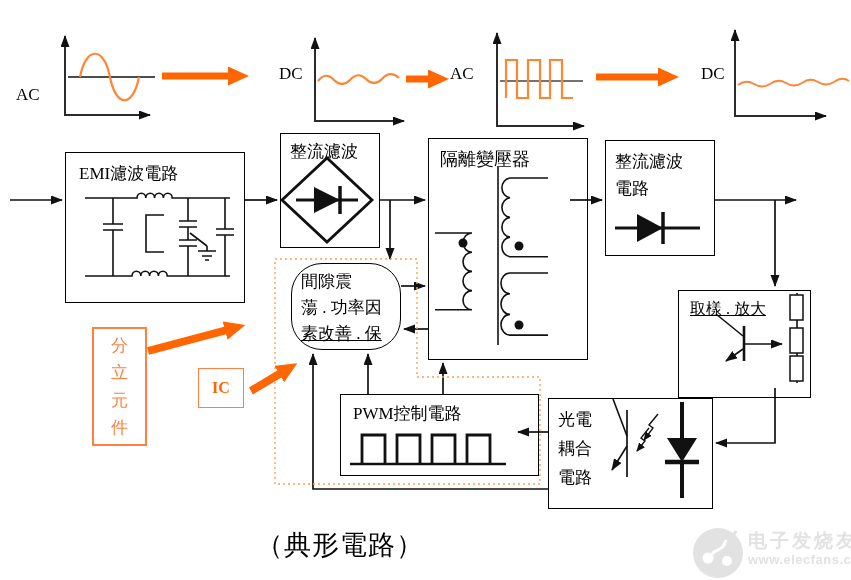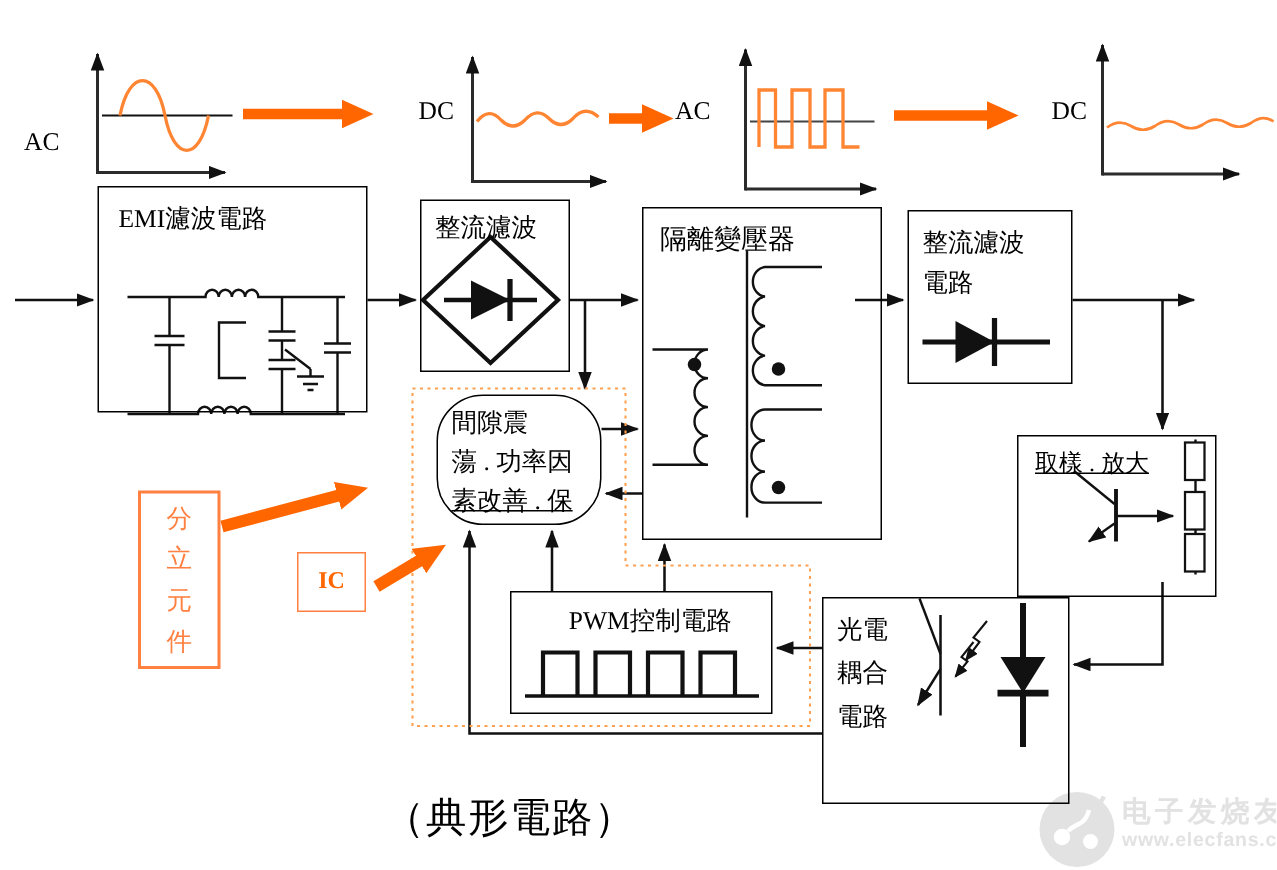--- a/index.html
+++ b/index.html
@@ -160,21 +160,21 @@
     <circle cx="727" cy="561" r="5" fill="#fff"></circle>
     <path d="M712,554 C718,548 723,551 726,540" stroke="#fff" stroke-width="3" fill="none"></path>
   </g>
 </svg>
 
 <div class="t" style="left:16px;top:85px;font-size:17px;">AC</div>
 <div class="t" style="left:279px;top:64px;font-size:17px;">DC</div>
 <div class="t" style="left:450px;top:64px;font-size:17px;">AC</div>
 <div class="t" style="left:701px;top:64px;font-size:17px;">DC</div>
 
-<div class="blk" style="left:65px;top:124px;width:180px;height:151px;">
+<div class="blk" style="left:65px;top:152px;width:180px;height:151px;">
   <div class="btitle" style="margin:9px 0 0 13px;">EMI濾波電路</div>
 </div>
 
 <div class="blk" style="left:280px;top:133px;width:100px;height:115px;">
   <div class="btitle" style="margin:6px 0 0 9px;">整流濾波</div>
 </div>
 
 <div class="blk" style="left:428px;top:138px;width:160px;height:222px;">
   <div class="btitle" style="margin:8px 0 0 11px;font-size:18px;">隔離變壓器</div>
 </div>
@@ -187,25 +187,25 @@
 <div class="blk" style="left:678px;top:290px;width:133px;height:108px;text-decoration:underline;">
   <div class="btitle" style="margin:8px 0 0 11px;font-size:16px;">取樣 . 放大</div>
 </div>
 
 <div class="blk" style="left:291px;top:263px;width:110px;height:87px;border-radius:31px;">
   <div class="btitle" style="margin:5px 0 0 9px;line-height:26px;">間隙震</div>
   <div class="btitle" style="margin:0 0 0 9px;line-height:26px;">蕩 . 功率因</div>
   <div class="btitle" style="margin:0 0 0 9px;line-height:26px;text-decoration:underline;">素改善 . 保</div>
 </div>
 
-<div class="blk" style="left:340px;top:394px;width:175px;height:82px;text-align:center;">
+<div class="blk" style="left:340px;top:394px;width:199px;height:82px;">
   <div class="btitle" style="margin:7px 0 0 12px;">PWM控制電路</div>
 </div>
 
-<div class="blk" style="left:548px;top:398px;width:165px;height:138px;">
+<div class="blk" style="left:548px;top:398px;width:165px;height:111px;">
   <div class="btitle" style="margin:6px 0 0 9px;line-height:29px;">光電</div>
   <div class="btitle" style="margin:0 0 0 9px;line-height:29px;">耦合</div>
   <div class="btitle" style="margin:0 0 0 9px;line-height:29px;">電路</div>
 </div>
 
 <div class="oblk" style="left:92px;top:327px;width:55px;height:119px;display:flex;flex-direction:column;align-items:center;justify-content:space-evenly;font-size:17px;">
   <span>分</span>
   <span>立</span>
   <span>元</span>
   <span>件</span>

